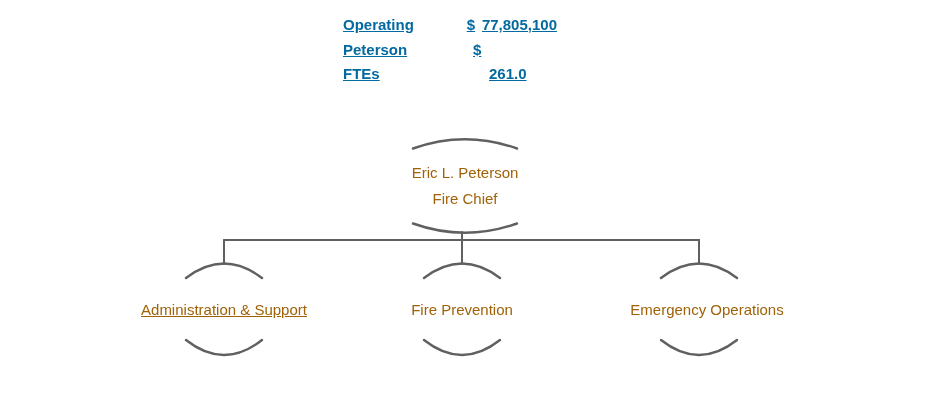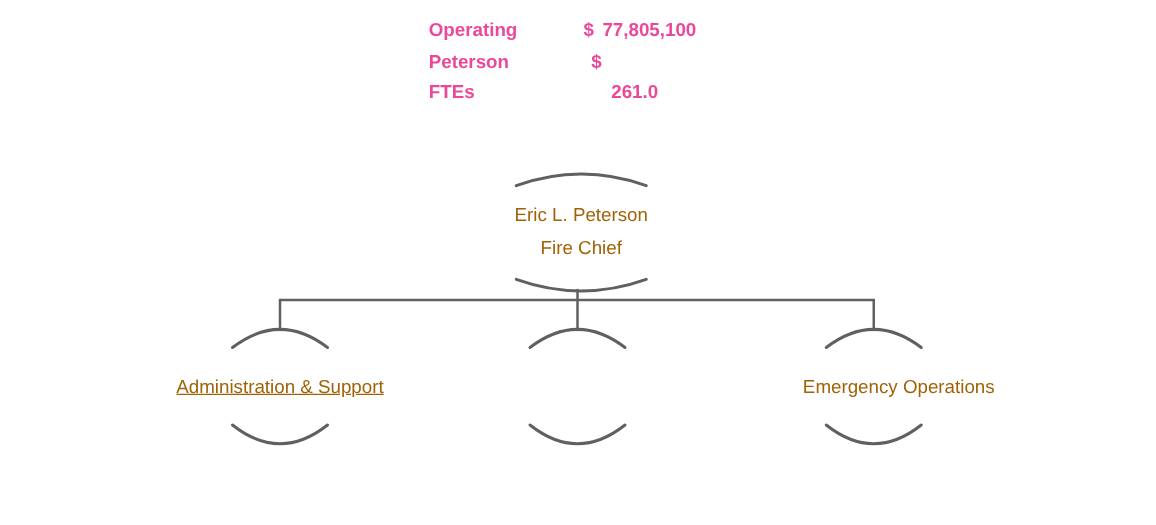--- a/index.html
+++ b/index.html
@@ -15,23 +15,24 @@
     background: #ffffff;
     overflow: hidden;
   }
 
   
   .summary-table {
     position: absolute;
     left: 343px;
     top: 13px;
     width: 214px;
-    color: #ec4899;
+    color: #0369a1;
     font-size: 15px;
     font-weight: 700;
+    text-decoration: underline;
   }
   .summary-row {
     display: flex;
     align-items: baseline;
     height: 24.5px;
     line-height: 24.5px;
   }
   .summary-label { width: 130px; text-align: left; }
   .summary-currency { width: 16px; text-align: left; }
   .summary-value { flex: 1; }
@@ -64,21 +65,21 @@
     width: 250px;
     line-height: 26px;
   }
   .child-label {
     top: 301px;
     height: 18px;
     line-height: 18px;
   }
   .child-label.pos-0 { left: 94px;  width: 260px; text-decoration: underline; }
   .child-label.pos-1 { left: 362px; width: 200px; }
-  .child-label.pos-2 { left: 589px; width: 260px; }
+  .child-label.pos-2 { left: 577px; width: 260px; }
 </style>
 </head>
 <body>
 
 <div class="canvas">
 
   <div class="summary-table">
     <div class="summary-row">
       <span class="summary-label">Operating</span>
       <span class="summary-currency">$</span>
@@ -114,15 +115,16 @@
     <path class="node-arc" d="M 661 278 Q 699 249 737 278"></path>
     <path class="node-arc" d="M 661 340 Q 699 370 737 340"></path>
   </svg>
 
   <div class="node-label root-label">
     <div>Eric L. Peterson</div>
     <div>Fire Chief</div>
   </div>
 
   <div class="node-label child-label pos-0">Administration &amp; Support</div>
+  <div class="node-label child-label pos-1">Fire Prevention</div>
   <div class="node-label child-label pos-2">Emergency Operations</div>
 
 </div>
 
 </body></html>

